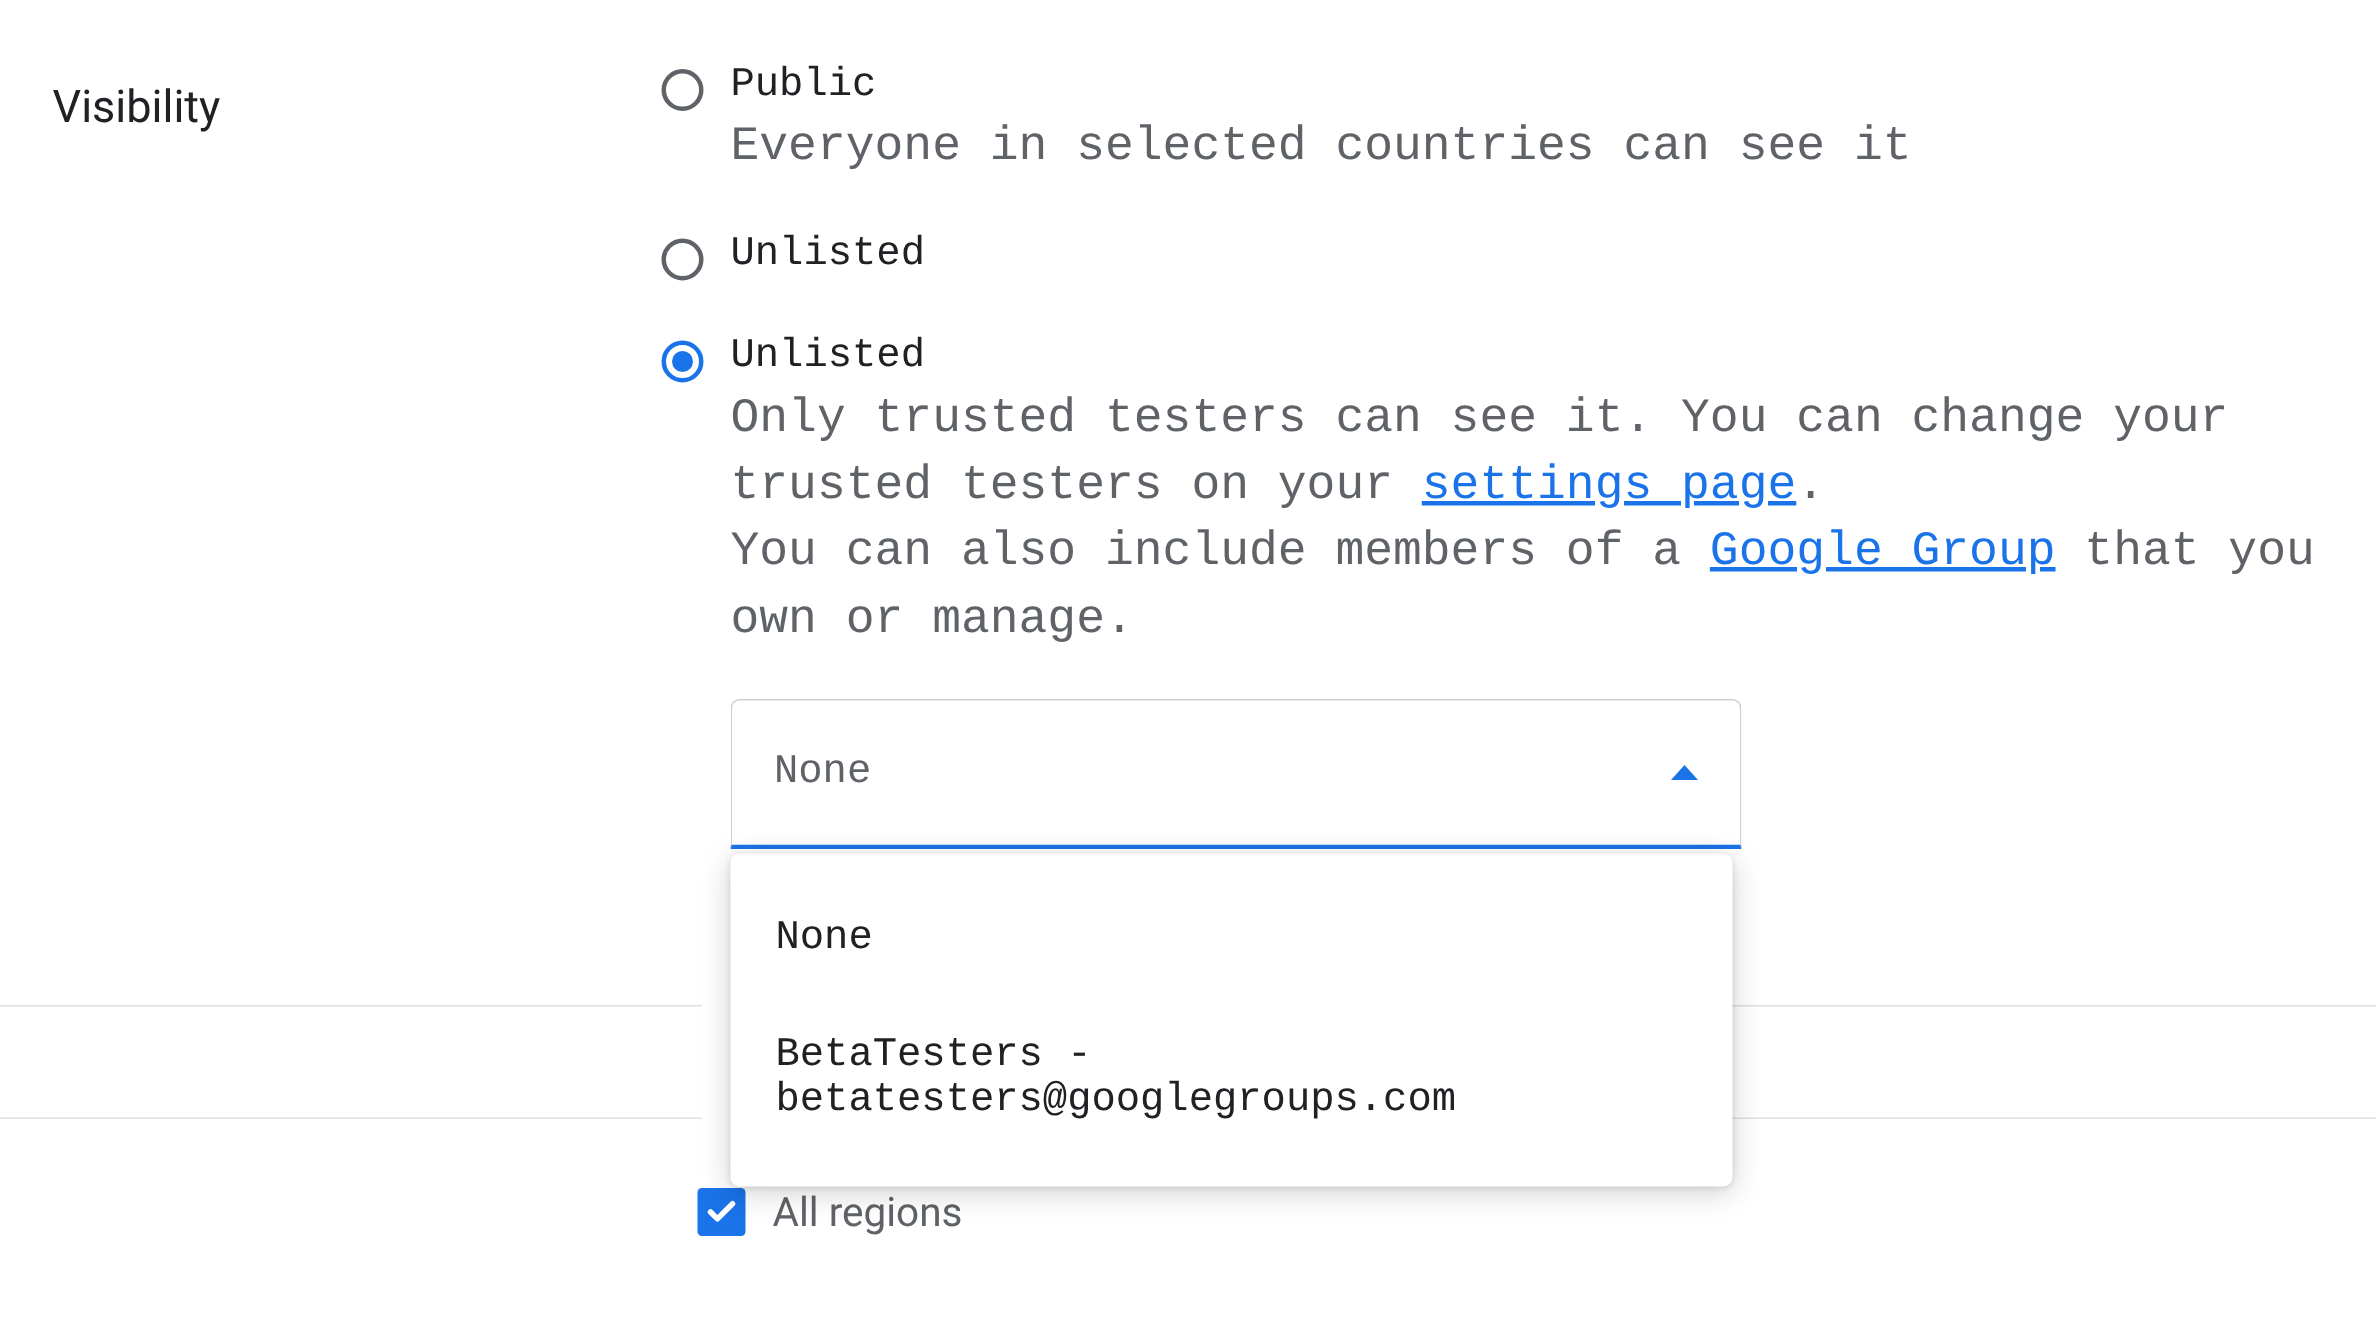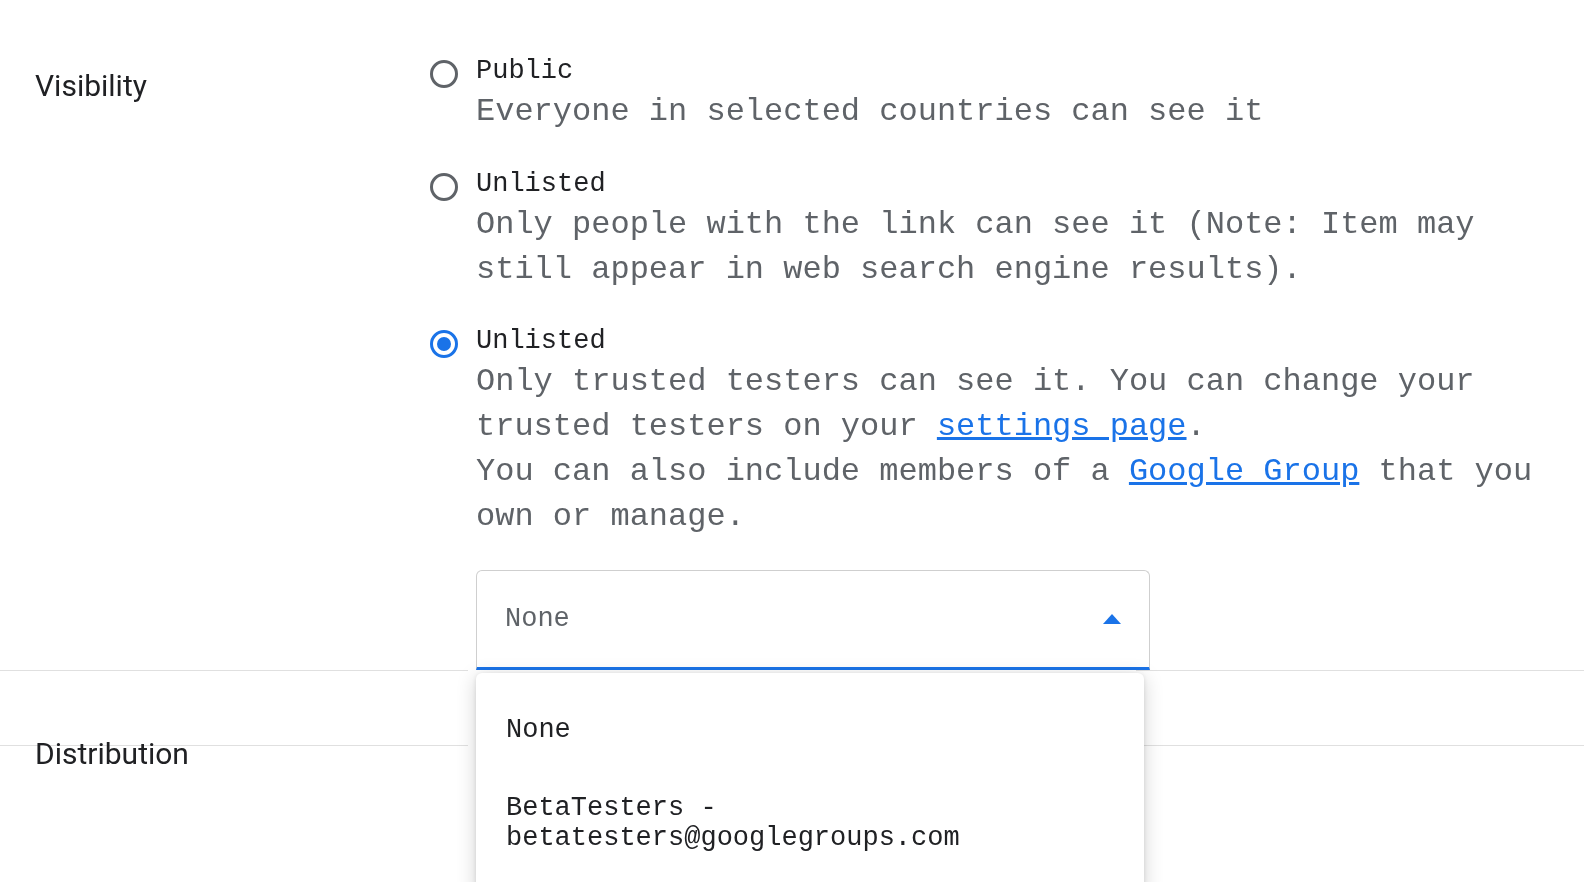--- a/index.html
+++ b/index.html
@@ -9,21 +9,22 @@
     color: #202124;
     background: #fff;
     width: 1584px;
     height: 882px;
     position: relative;
     overflow: hidden;
   }
   .section {
     display: flex;
     align-items: flex-start;
-    padding: 56px 0 0 35px;
+    padding: 42px 0 0 35px;
+    gap: 11px;
   }
   .section-label {
     width: 395px;
     flex-shrink: 0;
     font-size: 30px;
     font-weight: 400;
     color: #202124;
     padding-top: 12px;
   }
   .section-content {
@@ -172,21 +173,20 @@
       <div class="opt-text">
         <div class="opt-title">Public</div>
         <div class="opt-desc">Everyone in selected countries can see it</div>
       </div>
     </div>
 
     <div class="radio-option">
       <div class="radio"></div>
       <div class="opt-text">
         <div class="opt-title">Unlisted</div>
-        <div class="opt-desc">Only people with the link can see it (Note: Item may still appear in web search engine results).</div>
       </div>
     </div>
 
     <div class="radio-option" style="margin-bottom:0;">
       <div class="radio selected"></div>
       <div class="opt-text">
         <div class="opt-title">Unlisted</div>
         <div class="opt-desc">
           <span>Only trusted testers can see it. You can change your trusted testers on your </span><a>settings page</a><span>.</span><br>
           <span>You can also include members of a </span><a>Google Group</a><span> that you own or manage.</span>
@@ -207,14 +207,21 @@
 
   </div>
 </div>
 
 <div class="divider d1"></div>
 <div class="divider d2"></div>
 <div class="divider d3"></div>
 <div class="divider d4"></div>
 
 <div class="dist-section">
-  <div class="section-label">Distribution</div>
+  <div class="dist-content">
+    <div class="checkbox">
+      <svg class="check-svg" viewBox="0 0 24 24" fill="none" stroke="#fff" stroke-width="4" stroke-linecap="round" stroke-linejoin="round">
+          <polyline points="4 12 9 17 20 6"></polyline>
+        </svg>
+    </div>
+    <span class="allregions">All regions</span>
+  </div>
 </div>
 
 </body></html>

